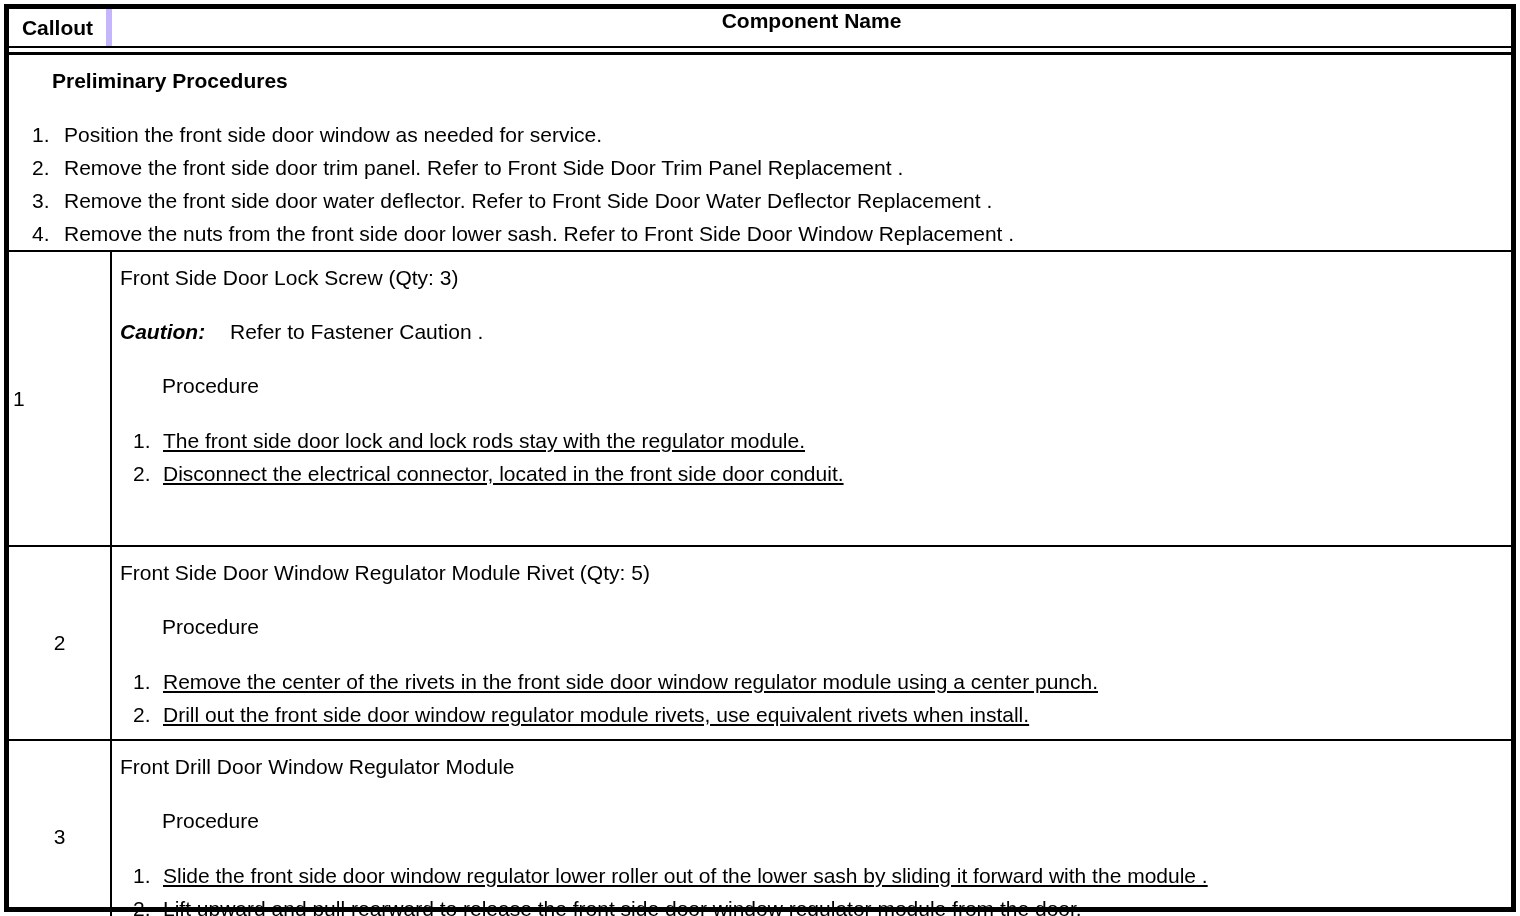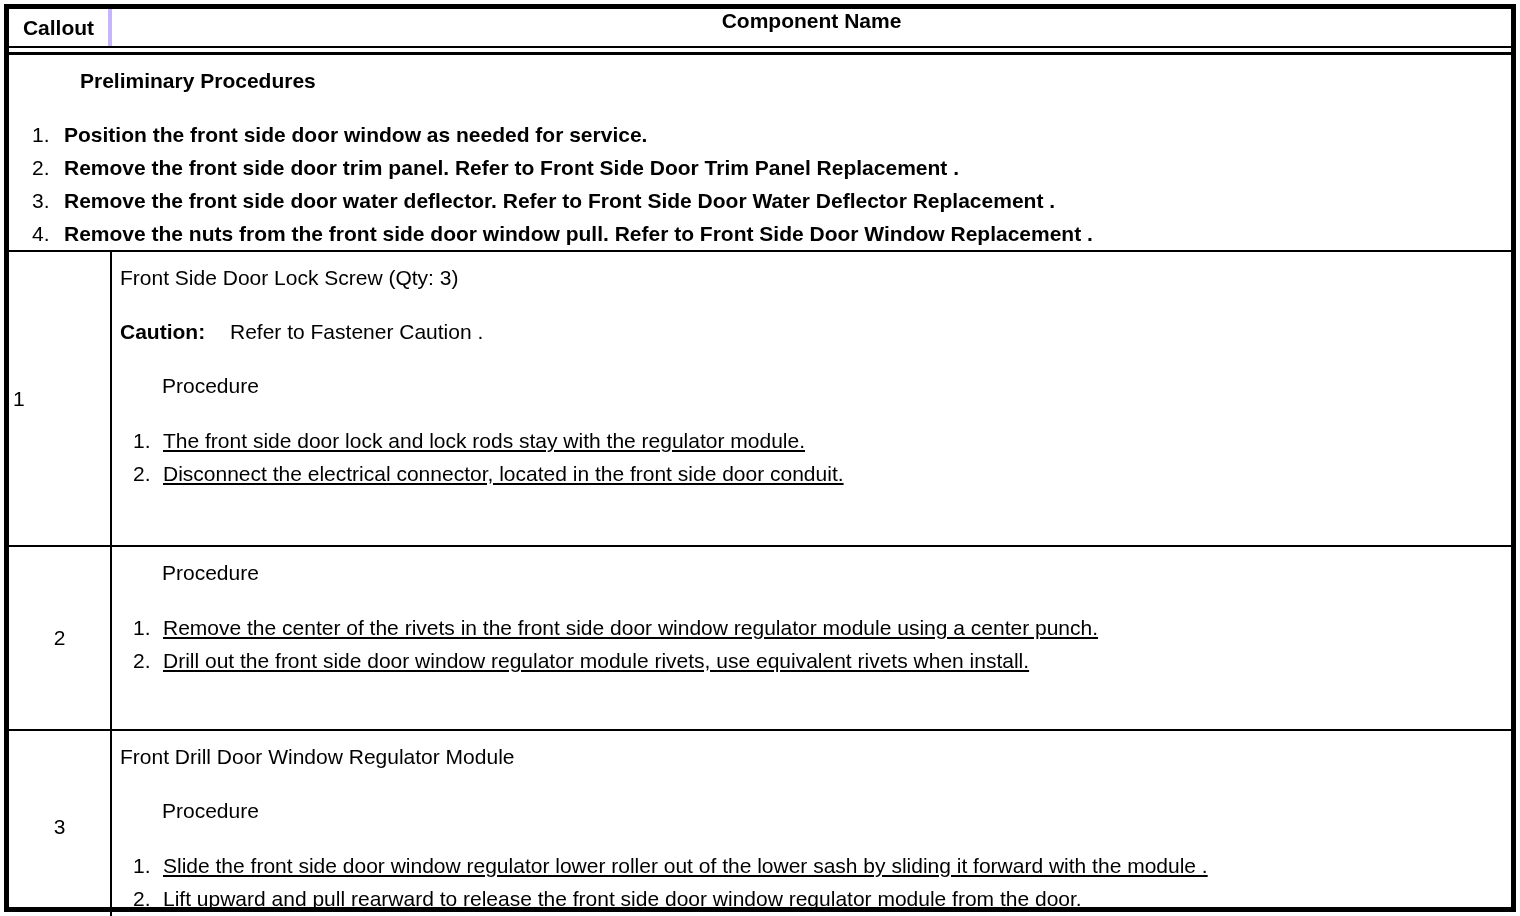--- a/index.html
+++ b/index.html
@@ -26,21 +26,21 @@
   
   .thead {
     display: flex;
     height: 37px;
     border-bottom: 2px solid #000000;
     font-weight: bold;
   }
   .th-callout {
     box-sizing: border-box;
     width: 103px;
-    border-right: 4px solid #c4b5fd;
+    border-right: 6px solid #c4b5fd;
     display: flex;
     align-items: center;
     justify-content: center;
   }
   .th-component {
     flex: 1;
     display: flex;
     justify-content: center;
   }
   
@@ -49,27 +49,27 @@
     margin-top: 4px;
   }
   .prelim {
     box-sizing: border-box;
     min-height: 188px;
     padding-top: 9px;
     padding-right: 14px;
   }
   .prelim-title {
     font-weight: bold;
-    margin-left: 71px;
+    margin-left: 43px;
     line-height: 33px;
     margin-bottom: 21px;
   }
   .p-step { display: flex; line-height: 33px; }
   .p-step-num { margin-left: 23px; width: 32px; flex-shrink: 0; }
-  .p-step-text { flex: 1; font-weight: bold; }
+  .p-step-text { flex: 1; }
 
   .c-row {
     display: flex;
     border-top: 2px solid #000000;
     box-sizing: border-box;
   }
   .row-h1 { min-height: 295px; }
   .row-h2 { min-height: 184px; }
   .row-h3 { min-height: 181px; }
   .callout-cell {
@@ -84,21 +84,21 @@
   .callout-cell.align-left {
     justify-content: flex-start;
     padding-left: 4px;
   }
   .content-cell {
     flex: 1;
     padding: 9px 14px 8px 8px;
   }
   .comp-title { line-height: 33px; margin-bottom: 21px; }
   .caution-line { line-height: 33px; margin-bottom: 21px; }
-  .caution-label { font-weight: bold; }
+  .caution-label { font-weight: bold; font-style: italic; }
   .caution-text { margin-left: 19px; }
   .proc-label {
     font-weight: normal;
     margin-left: 42px;
     line-height: 33px;
     margin-bottom: 22px;
   }
   .step { display: flex; line-height: 33px; }
   .step-num { margin-left: 13px; width: 30px; flex-shrink: 0; }
   .step-text { flex: 1; text-decoration: underline; }
@@ -133,21 +133,21 @@
       <div class="p-step">
         <span class="p-step-num">2.</span>
         <span class="p-step-text">Remove the front side door trim panel. Refer to Front Side Door Trim Panel Replacement .</span>
       </div>
       <div class="p-step">
         <span class="p-step-num">3.</span>
         <span class="p-step-text">Remove the front side door water deflector. Refer to Front Side Door Water Deflector Replacement .</span>
       </div>
       <div class="p-step">
         <span class="p-step-num">4.</span>
-        <span class="p-step-text">Remove the nuts from the front side door window pull. Refer to Front Side Door Window Replacement .</span>
+        <span class="p-step-text">Remove the nuts from the front side door lower sash. Refer to Front Side Door Window Replacement .</span>
       </div>
     </div>
 
     <div class="c-row row-h1">
       <div class="callout-cell align-left">
         <span>1</span>
       </div>
       <div class="content-cell">
         <div class="comp-title">Front Side Door Lock Screw (Qty: 3)</div>
         <div class="caution-line">
@@ -164,20 +164,21 @@
           <span class="step-text">Disconnect the electrical connector, located in the front side door conduit.</span>
         </div>
       </div>
     </div>
 
     <div class="c-row row-h2">
       <div class="callout-cell">
         <span>2</span>
       </div>
       <div class="content-cell">
+        <div class="comp-title">Front Side Door Window Regulator Module Rivet (Qty: 5)</div>
         <div class="proc-label">Procedure</div>
         <div class="step">
           <span class="step-num">1.</span>
           <span class="step-text">Remove the center of the rivets in the front side door window regulator module using a center punch.</span>
         </div>
         <div class="step">
           <span class="step-num">2.</span>
           <span class="step-text">Drill out the front side door window regulator module rivets, use equivalent rivets when install.</span>
         </div>
       </div>

